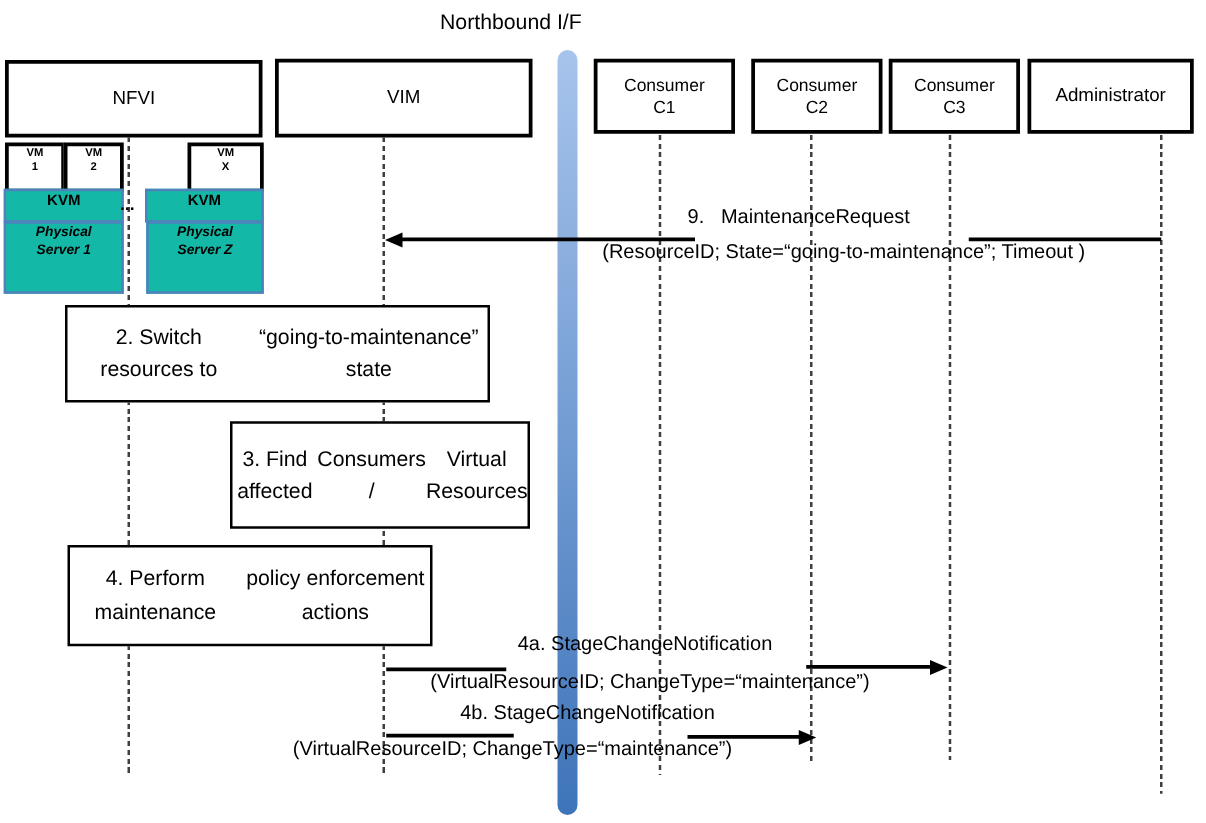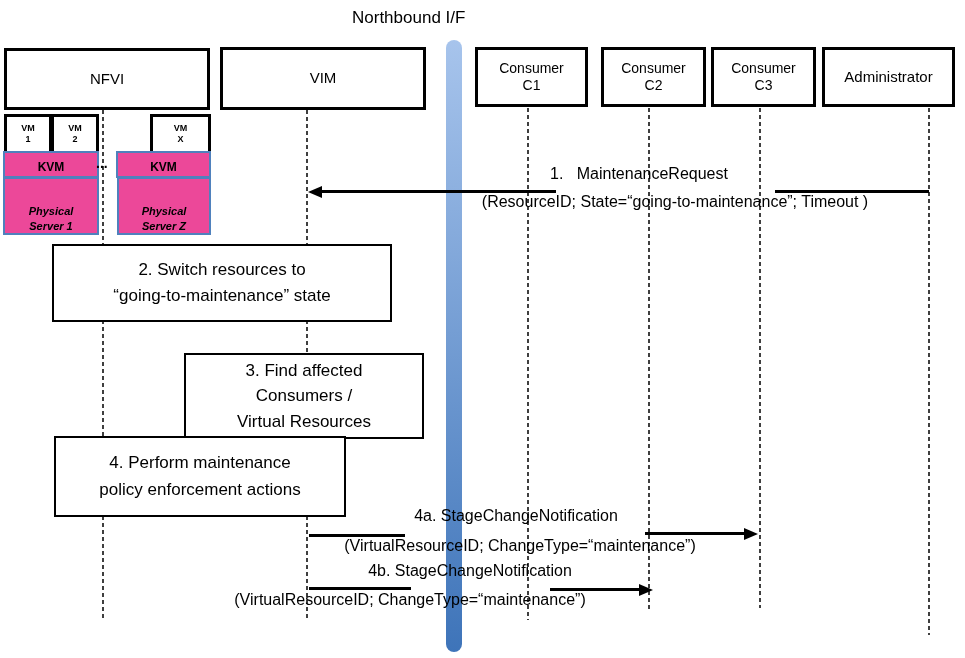--- a/index.html
+++ b/index.html
@@ -29,35 +29,35 @@
     position: absolute; z-index: 3;
     background: #fff; border: 3px solid #000;
     display: flex; flex-direction: column; align-items: center; justify-content: center;
     text-align: center; font-size: 15px; line-height: 1.25;
   }
   .actor.sm { font-size: 14px; }
 
   
   .vmbox {
     position: absolute; z-index: 3; background: #fff; border: 3px solid #000;
-    display: flex; flex-direction: column; align-items: center; justify-content: center;
+    display: flex; flex-direction: column; align-items: center; justify-content: flex-start;
     font-size: 9px; font-weight: bold; line-height: 1.2; text-align: center;
   }
   .bluebox {
-    position: absolute; z-index: 3; background: #ec4899; border: 2px solid #a3a3a3;
-    display: flex; flex-direction: column; align-items: center; justify-content: flex-end;
+    position: absolute; z-index: 3; background: #14b8a6; border: 2px solid #a3a3a3;
+    display: flex; flex-direction: column; align-items: center; justify-content: flex-start;
     font-size: 12px; font-weight: bold; line-height: 1.3; text-align: center;
   }
   .bluebox.ps { font-size: 11px; font-style: italic; }
   .dots { position: absolute; z-index: 3; font-weight: bold; font-size: 14px; }
 
   
   .step {
     position: absolute; z-index: 3; background: #fff; border: 2px solid #000;
-    display: flex; flex-direction: column; align-items: center; justify-content: center;
+    display: flex; align-items: center; justify-content: center;
     font-size: 17px; line-height: 1.55; text-align: center;
   }
 
   
   .aline { position: absolute; height: 3px; background: #000; z-index: 4; }
   .ahead-left {
     position: absolute; width: 0; height: 0; z-index: 4;
     border-top: 6px solid transparent; border-bottom: 6px solid transparent;
     border-right: 14px solid #000;
   }
@@ -135,32 +135,32 @@
   </div>
   <div class="bluebox ps" style="left: 3px; top: 177px; width: 92px; height: 54px; border-color: rgb(79, 129, 189);">
     <span>Physical</span>
     <span>Server 1</span>
   </div>
   <div class="bluebox ps" style="left: 117px; top: 177px; width: 90px; height: 54px; border-color: rgb(79, 129, 189);">
     <span>Physical</span>
     <span>Server Z</span>
   </div>
 
-  <div class="mlabel" style="left:489px; top:164px; width:300px;">1.   MaintenanceRequest</div>
+  <div class="mlabel" style="left:489px; top:164px; width:300px;">9.   MaintenanceRequest</div>
   <div class="ahead-left" style="left:308px; top:185.5px;"></div>
   <div class="aline" style="left:319px; top:190px; width:237px;"></div>
   <div class="aline" style="left:775px; top:190px; width:154px;"></div>
   <div class="mlabel" style="left:375px; top:192px; width:600px;">(ResourceID; State=“going-to-maintenance”; Timeout )</div>
 
   <div class="step" style="left:52px; top:244px; width:336px; height:74px;">
     <span>2. Switch resources to</span>
     <span>“going-to-maintenance” state</span>
   </div>
 
-  <div class="step" style="left:184px; top:353px; width:236px; height:82px; line-height:1.5;">
+  <div class="step" style="left:184px; top:337px; width:236px; height:82px; line-height:1.5;">
     <span>3. Find affected</span>
     <span>Consumers /</span>
     <span>Virtual Resources</span>
   </div>
 
   <div class="step" style="left:54px; top:436px; width:288px; height:77px;">
     <span>4. Perform maintenance</span>
     <span>policy enforcement actions</span>
   </div>
 

